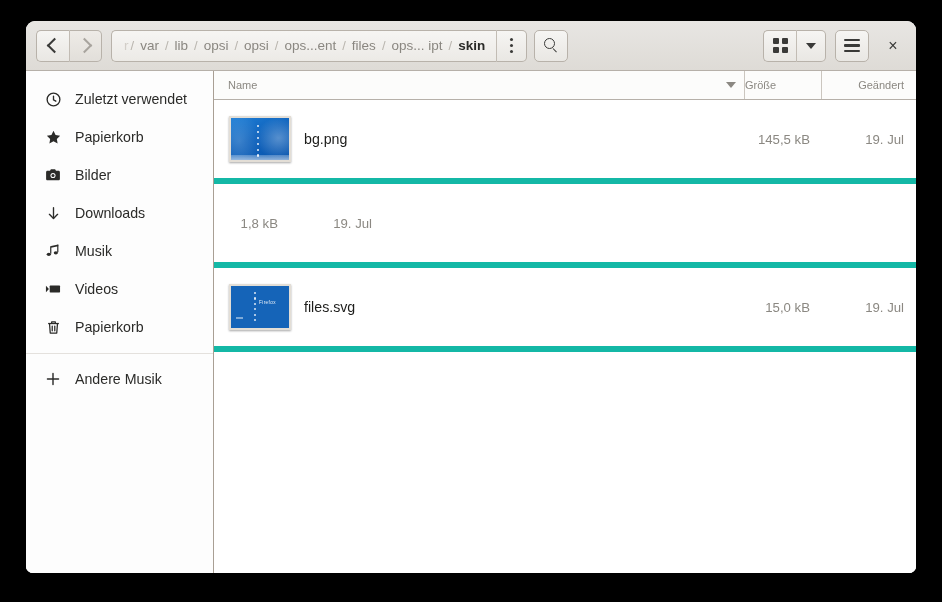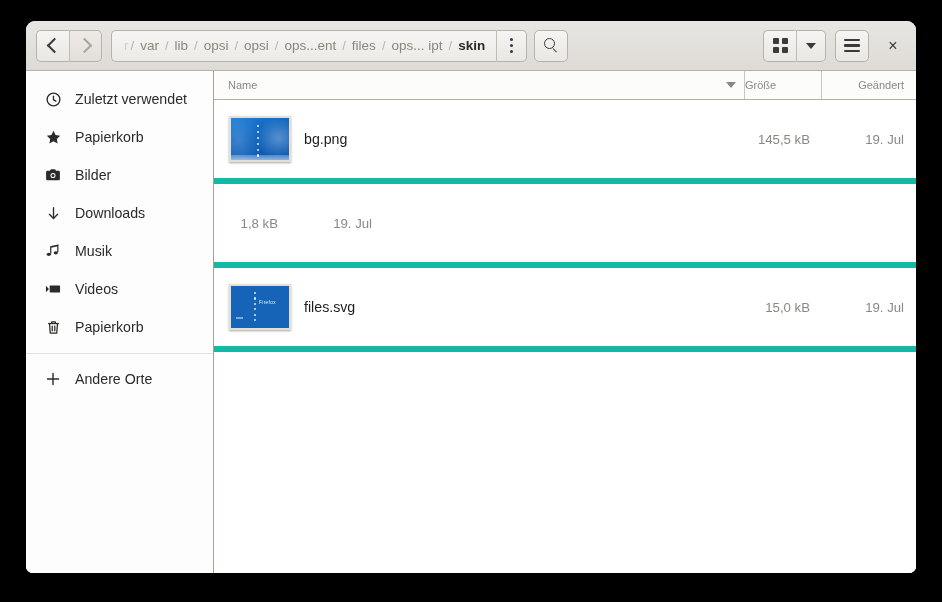--- a/index.html
+++ b/index.html
@@ -591,21 +591,21 @@
       </div>
 
       <div id="side-sep"></div>
 
       <div class="side-item">
         <span class="side-ico">
           <svg width="18" height="18" viewBox="0 0 24 24" fill="none" stroke="currentColor" stroke-width="1.9" stroke-linecap="round">
             <path d="M12 4.6v14.8M4.6 12h14.8"></path>
           </svg>
         </span>
-        <span>Andere Orte</span>
+        <span>Andere Musik</span>
       </div>
     </div>
 
     <div id="filepane">
 
       <div id="colhead">
         <div class="col-name">
           <span>Name</span>
           <span class="sort-caret"></span>
         </div>

